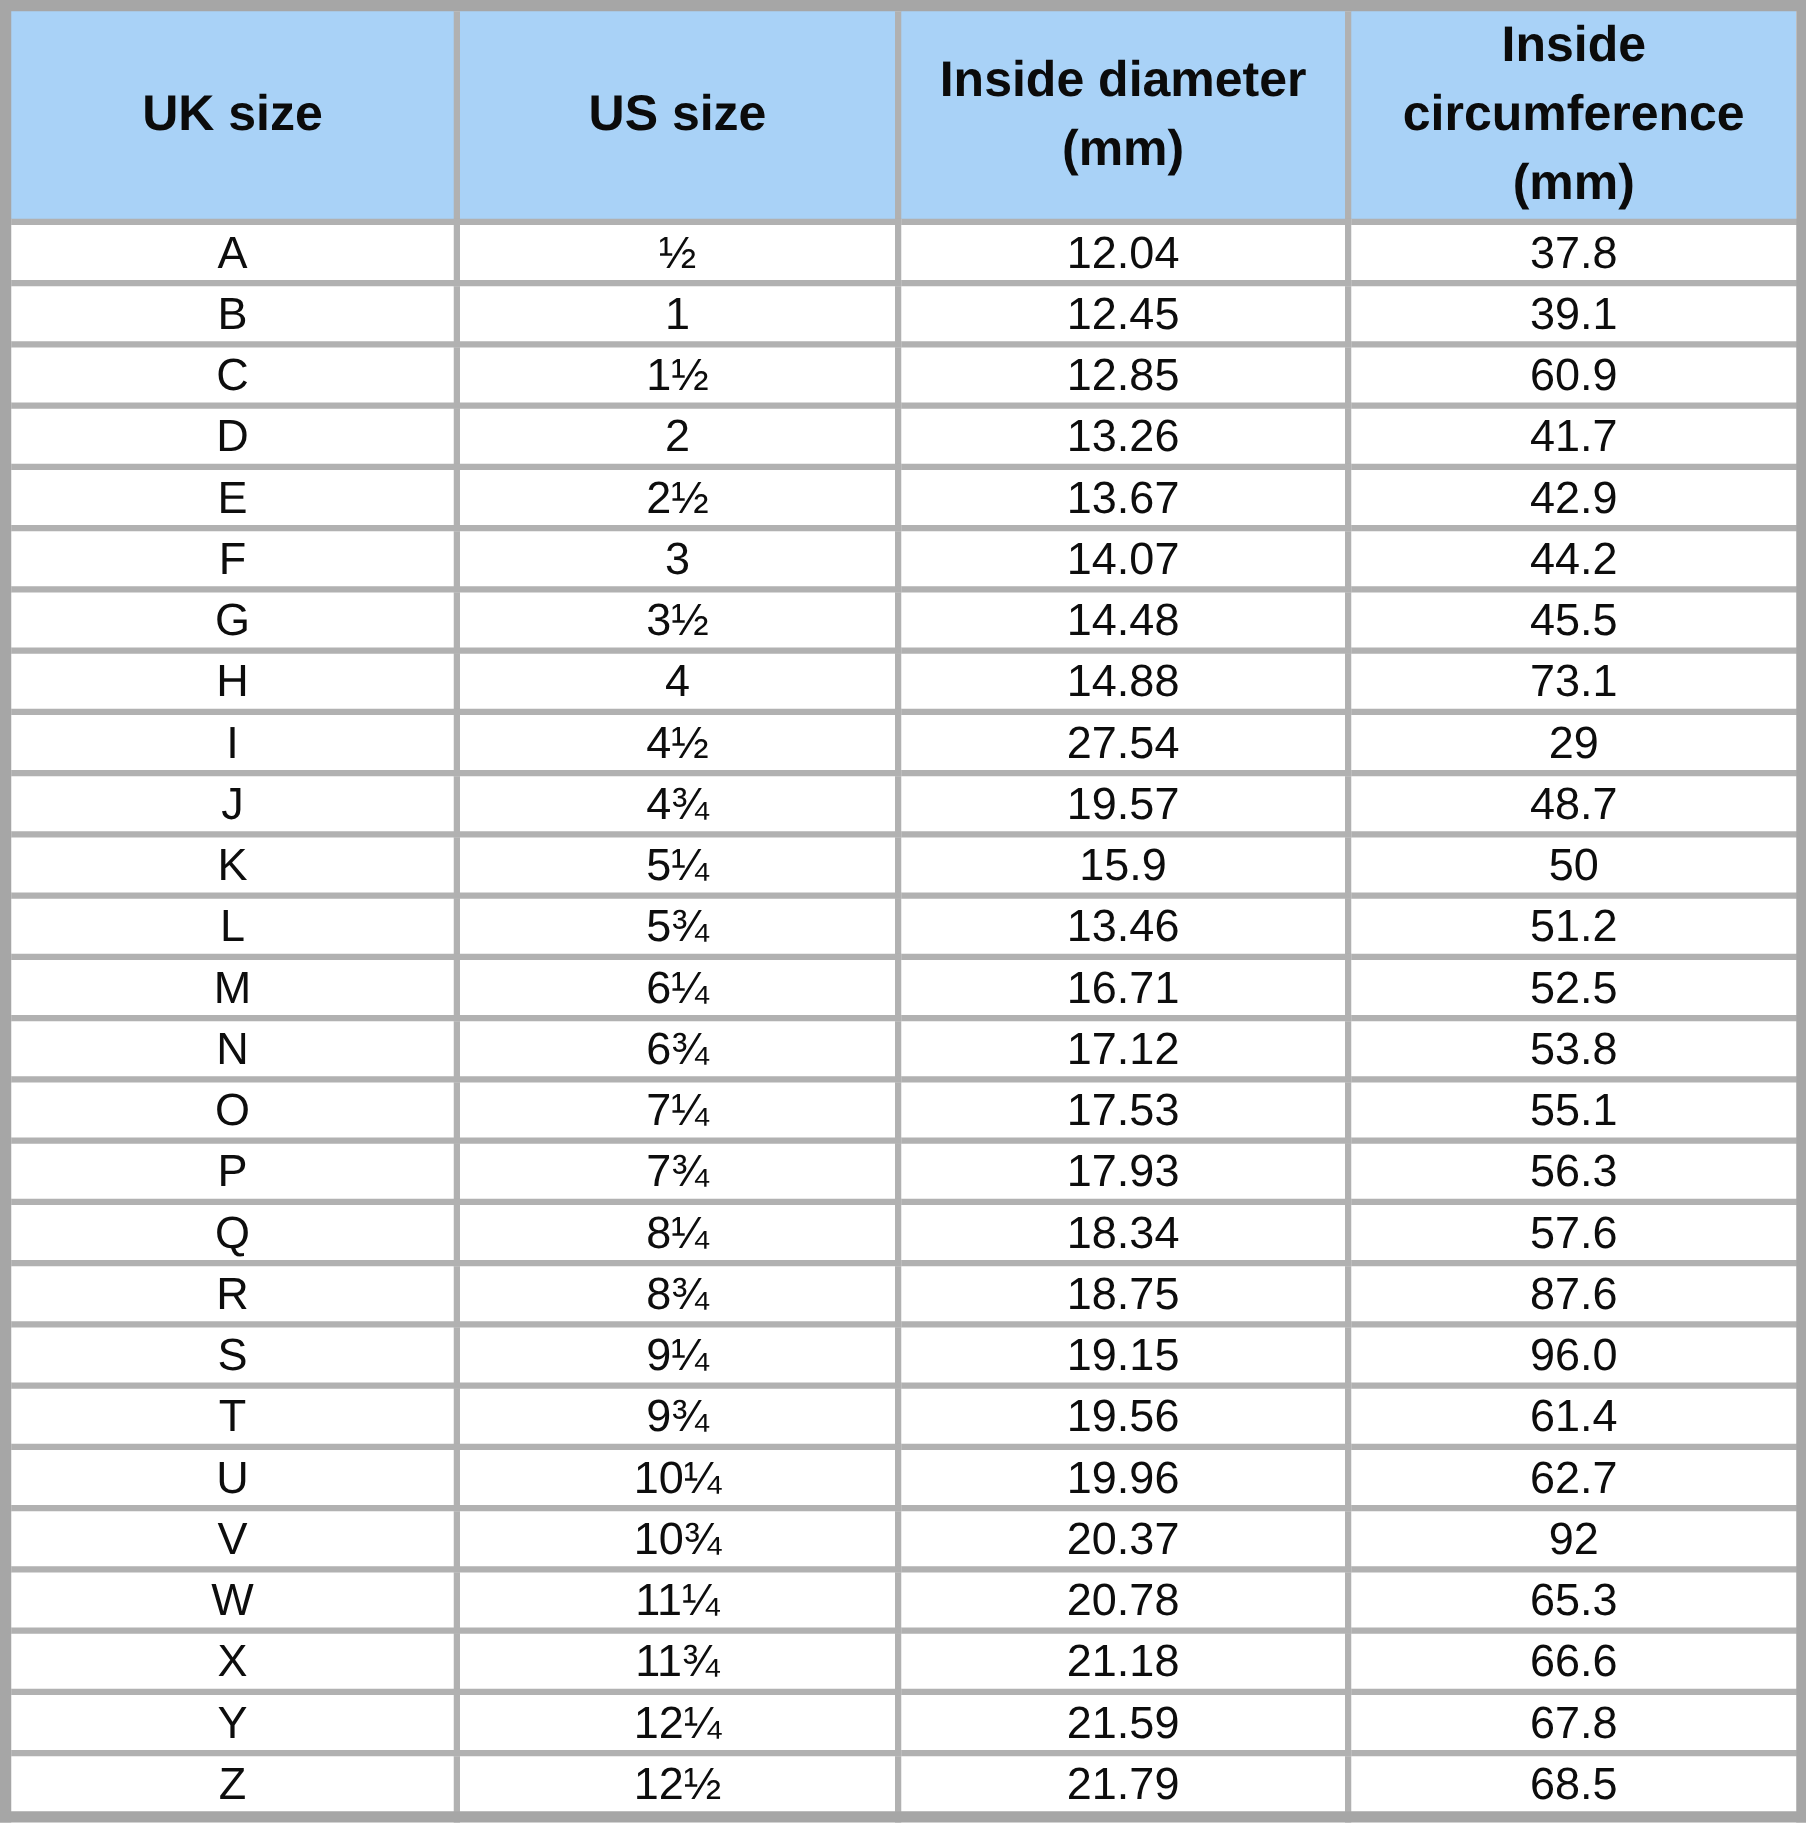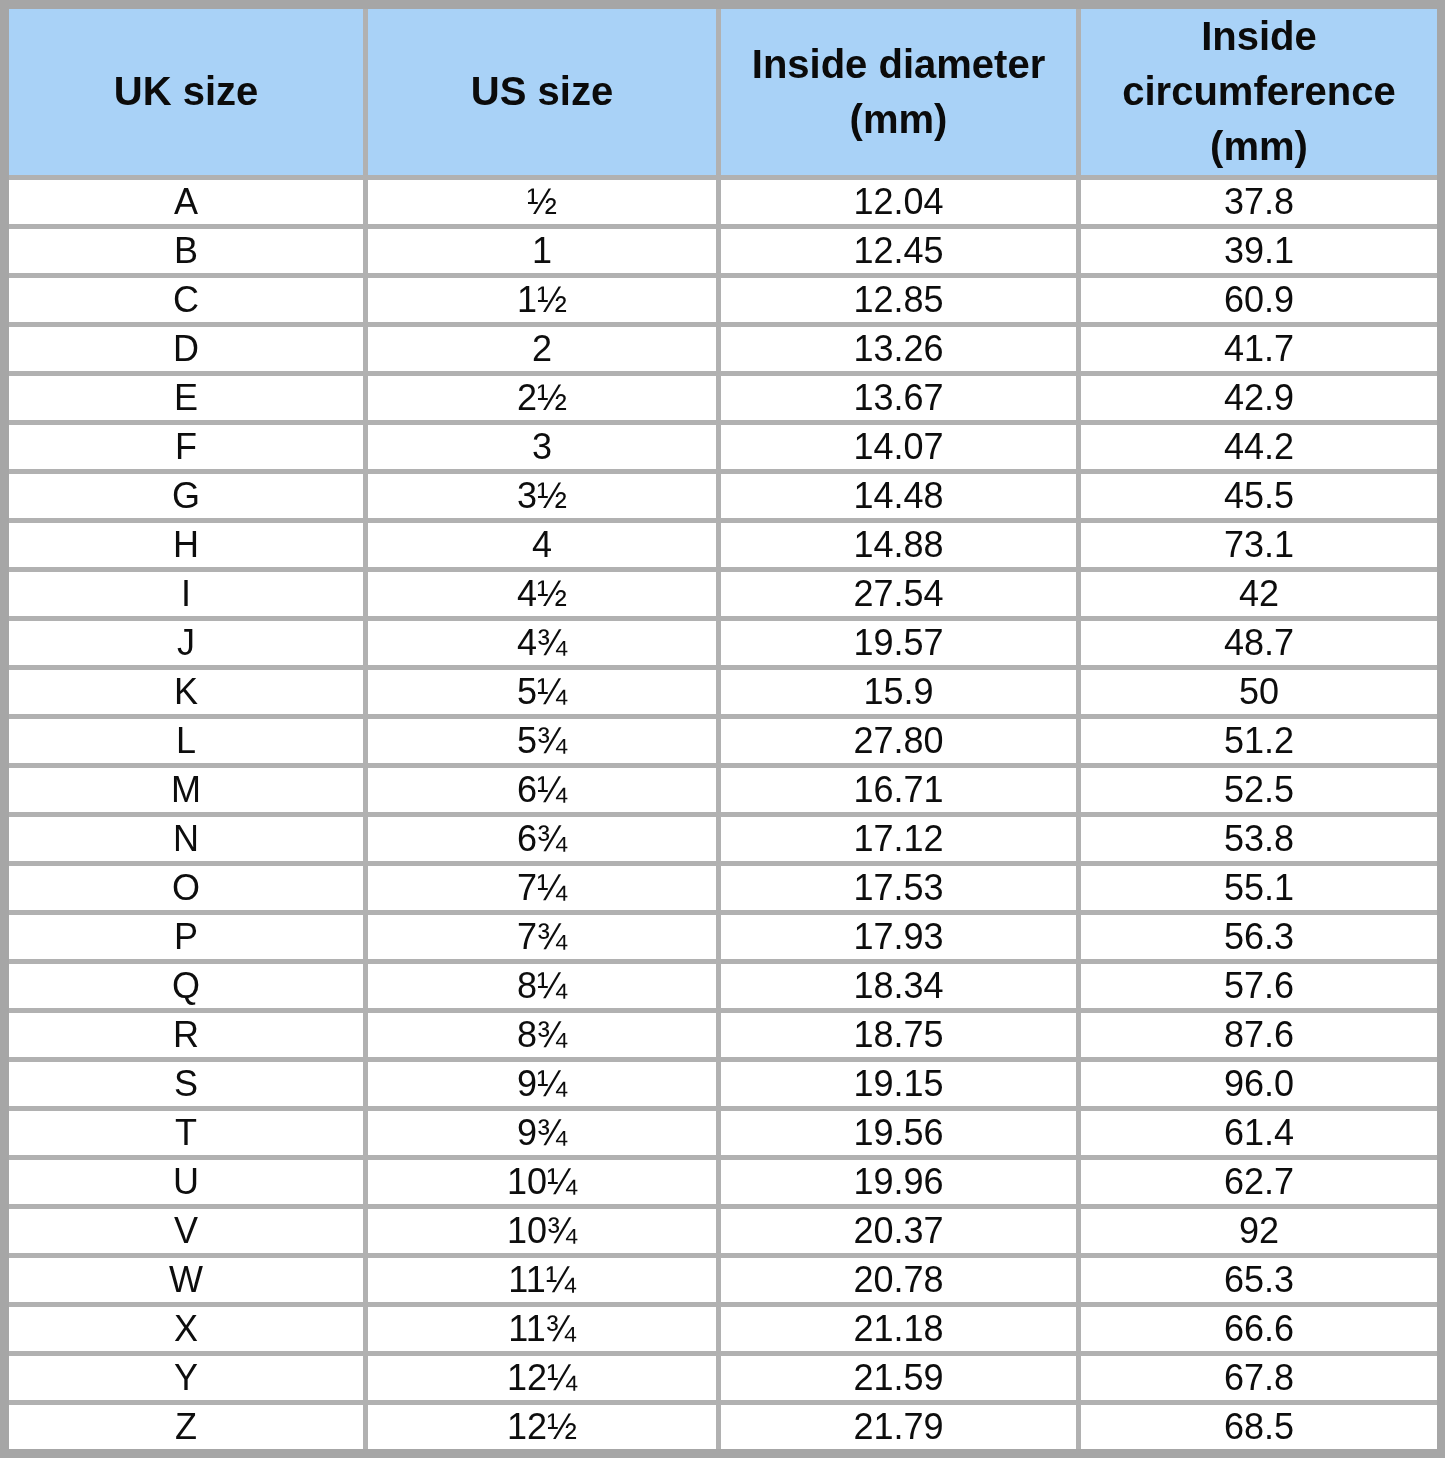--- a/index.html
+++ b/index.html
@@ -115,38 +115,38 @@
         <tr>
           <td>H</td>
           <td>4</td>
           <td>14.88</td>
           <td>73.1</td>
         </tr>
         <tr>
           <td>I</td>
           <td>4½</td>
           <td>27.54</td>
-          <td>42</td>
+          <td>29</td>
         </tr>
         <tr>
           <td>J</td>
           <td>4¾</td>
           <td>19.57</td>
           <td>48.7</td>
         </tr>
         <tr>
           <td>K</td>
           <td>5¼</td>
           <td>15.9</td>
           <td>50</td>
         </tr>
         <tr>
           <td>L</td>
           <td>5¾</td>
-          <td>27.80</td>
+          <td>13.46</td>
           <td>51.2</td>
         </tr>
         <tr>
           <td>M</td>
           <td>6¼</td>
           <td>16.71</td>
           <td>52.5</td>
         </tr>
         <tr>
           <td>N</td>

